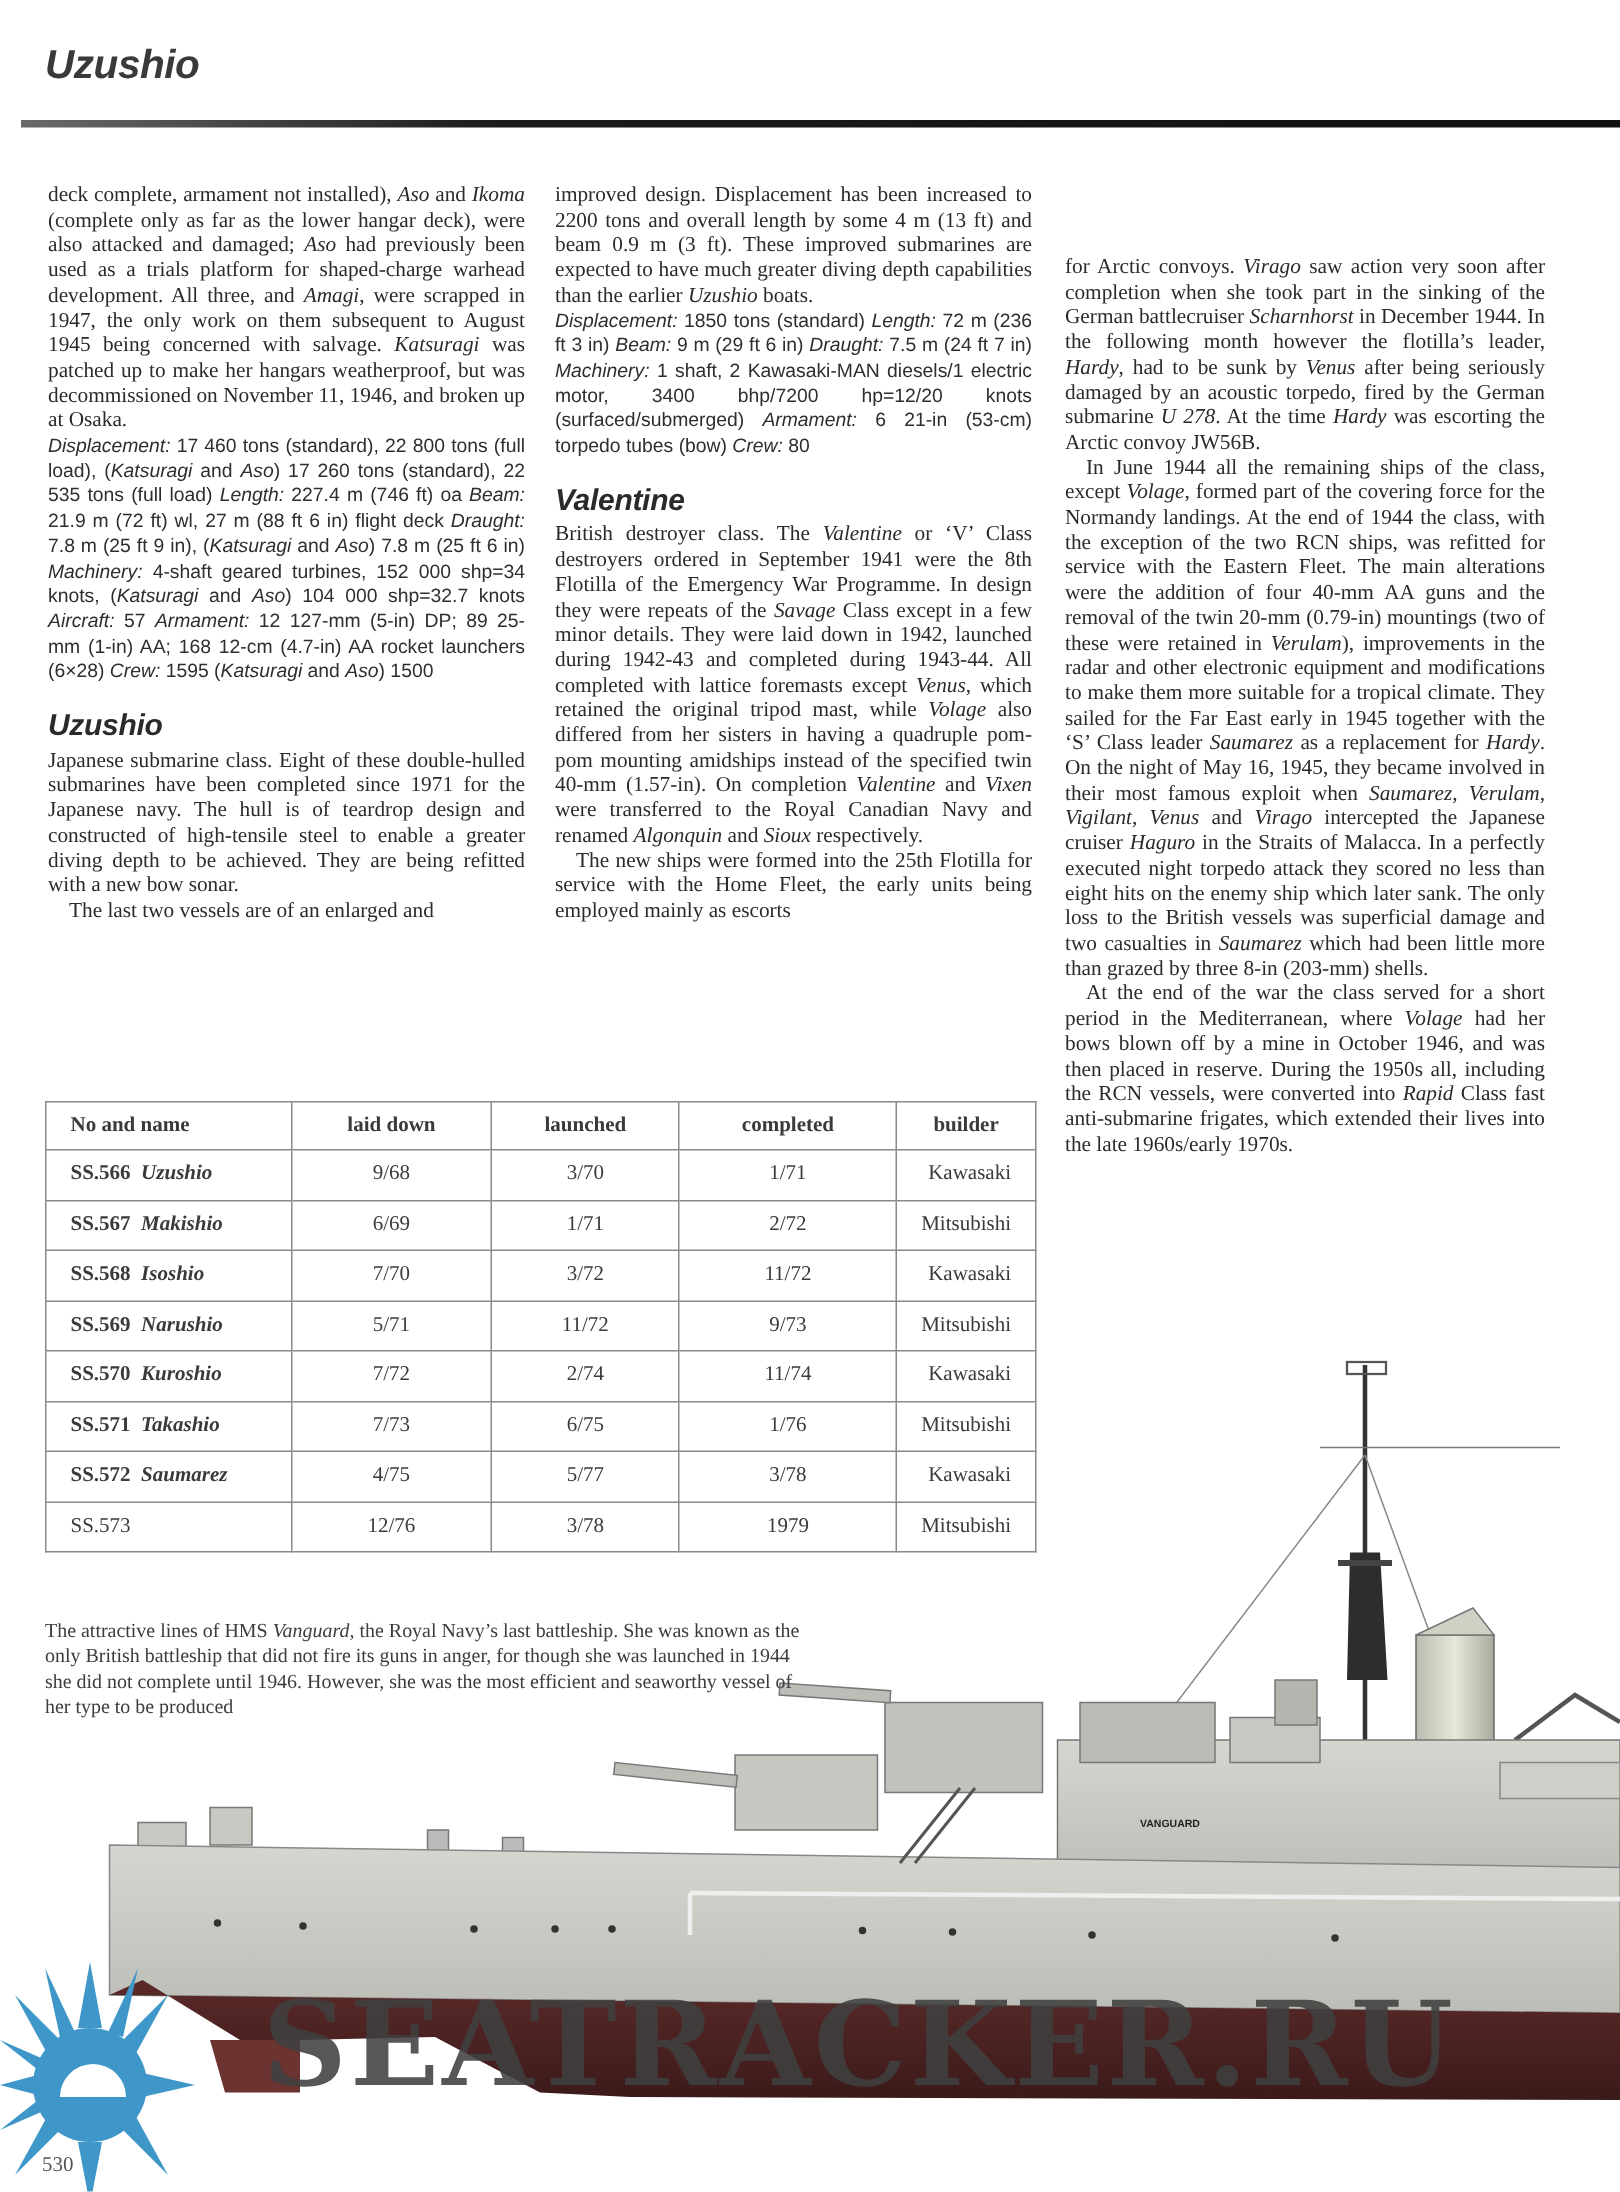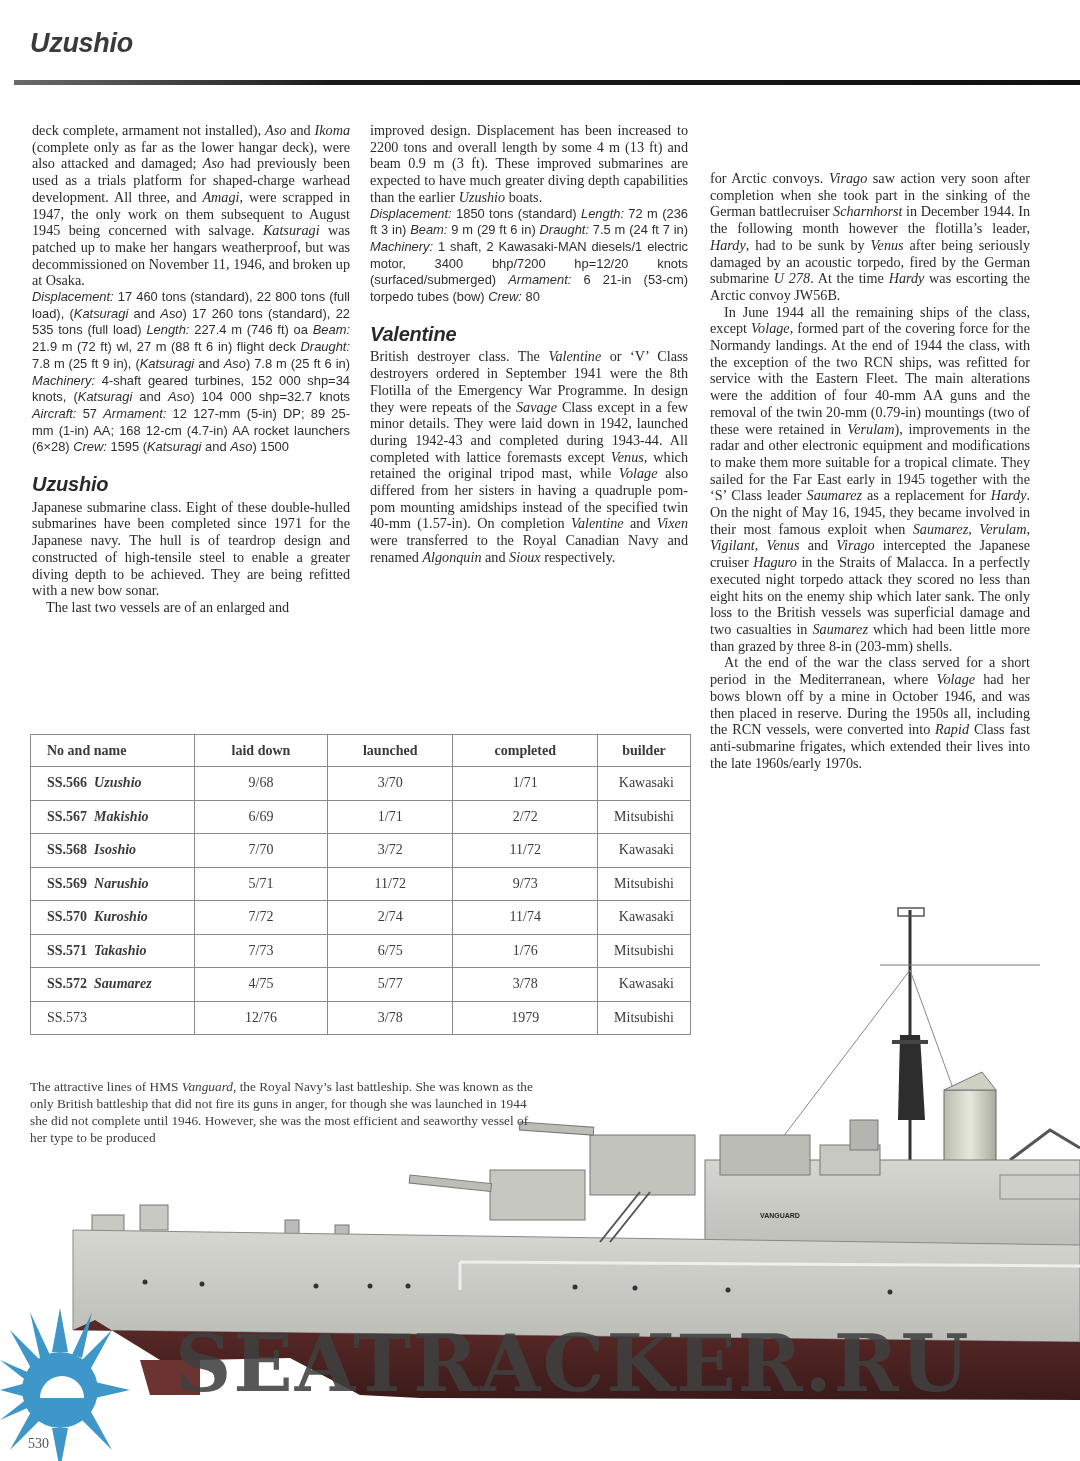--- a/index.html
+++ b/index.html
@@ -47,20 +47,21 @@
   <div class="section-title">Uzushio</div>
   <p>Japanese submarine class. Eight of these double-hulled submarines have been completed since 1971 for the Japanese navy. The hull is of teardrop design and constructed of high-tensile steel to enable a greater diving depth to be achieved. They are being refitted with a new bow sonar.</p>
   <p class="indent">The last two vessels are of an enlarged and</p>
 </div>
 
 <div class="col col2">
   <p><span>improved design. Displacement has been increased to 2200 tons and overall length by some 4 m (13 ft) and beam 0.9 m (3 ft). These improved submarines are expected to have much greater diving depth capabilities than the earlier </span><span class="i">Uzushio</span><span> boats.</span></p>
   <p class="spec"><i>Displacement:</i><span> 1850 tons (standard) </span><i>Length:</i><span> 72 m (236 ft 3 in) </span><i>Beam:</i><span> 9 m (29 ft 6 in) </span><i>Draught:</i><span> 7.5 m (24 ft 7 in) </span><i>Machinery:</i><span> 1 shaft, 2 Kawasaki-MAN diesels/1 electric motor, 3400 bhp/7200 hp=12/20 knots (surfaced/submerged) </span><i>Armament:</i><span> 6 21-in (53-cm) torpedo tubes (bow) </span><i>Crew:</i><span> 80</span></p>
   <div class="section-title">Valentine</div>
   <p><span>British destroyer class. The </span><span class="i">Valentine</span><span> or ‘V’ Class destroyers ordered in September 1941 were the 8th Flotilla of the Emergency War Programme. In design they were repeats of the </span><span class="i">Savage</span><span> Class except in a few minor details. They were laid down in 1942, launched during 1942-43 and completed during 1943-44. All completed with lattice foremasts except </span><span class="i">Venus</span><span>, which retained the original tripod mast, while </span><span class="i">Volage</span><span> also differed from her sisters in having a quadruple pom-pom mounting amidships instead of the specified twin 40-mm (1.57-in). On completion </span><span class="i">Valentine</span><span> and </span><span class="i">Vixen</span><span> were transferred to the Royal Canadian Navy and renamed </span><span class="i">Algonquin</span><span> and </span><span class="i">Sioux</span><span> respectively.</span></p>
+  <p class="indent">The new ships were formed into the 25th Flotilla for service with the Home Fleet, the early units being employed mainly as escorts</p>
 </div>
 
 <div class="col col3">
   <p><span>for Arctic convoys. </span><span class="i">Virago</span><span> saw action very soon after completion when she took part in the sinking of the German battlecruiser </span><span class="i">Scharnhorst</span><span> in December 1944. In the following month however the flotilla’s leader, </span><span class="i">Hardy</span><span>, had to be sunk by </span><span class="i">Venus</span><span> after being seriously damaged by an acoustic torpedo, fired by the German submarine </span><span class="i">U 278</span><span>. At the time </span><span class="i">Hardy</span><span> was escorting the Arctic convoy JW56B.</span></p>
   <p class="indent"><span>In June 1944 all the remaining ships of the class, except </span><span class="i">Volage</span><span>, formed part of the covering force for the Normandy landings. At the end of 1944 the class, with the exception of the two RCN ships, was refitted for service with the Eastern Fleet. The main alterations were the addition of four 40-mm AA guns and the removal of the twin 20-mm (0.79-in) mountings (two of these were retained in </span><span class="i">Verulam</span><span>), improvements in the radar and other electronic equipment and modifications to make them more suitable for a tropical climate. They sailed for the Far East early in 1945 together with the ‘S’ Class leader </span><span class="i">Saumarez</span><span> as a replacement for </span><span class="i">Hardy</span><span>. On the night of May 16, 1945, they became involved in their most famous exploit when </span><span class="i">Saumarez, Verulam, Vigilant, Venus</span><span> and </span><span class="i">Virago</span><span> intercepted the Japanese cruiser </span><span class="i">Haguro</span><span> in the Straits of Malacca. In a perfectly executed night torpedo attack they scored no less than eight hits on the enemy ship which later sank. The only loss to the British vessels was superficial damage and two casualties in </span><span class="i">Saumarez</span><span> which had been little more than grazed by three 8-in (203-mm) shells.</span></p>
   <p class="indent"><span>At the end of the war the class served for a short period in the Mediterranean, where </span><span class="i">Volage</span><span> had her bows blown off by a mine in October 1946, and was then placed in reserve. During the 1950s all, including the RCN vessels, were converted into </span><span class="i">Rapid</span><span> Class fast anti-submarine frigates, which extended their lives into the late 1960s/early 1970s.</span></p>
 </div>
 
 <svg class="ship-art" viewBox="0 0 1080 520" preserveAspectRatio="none">
   <defs>

